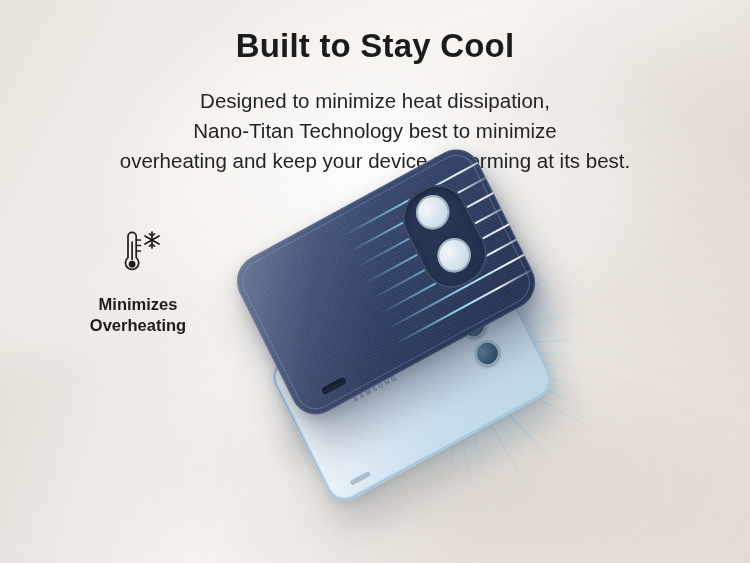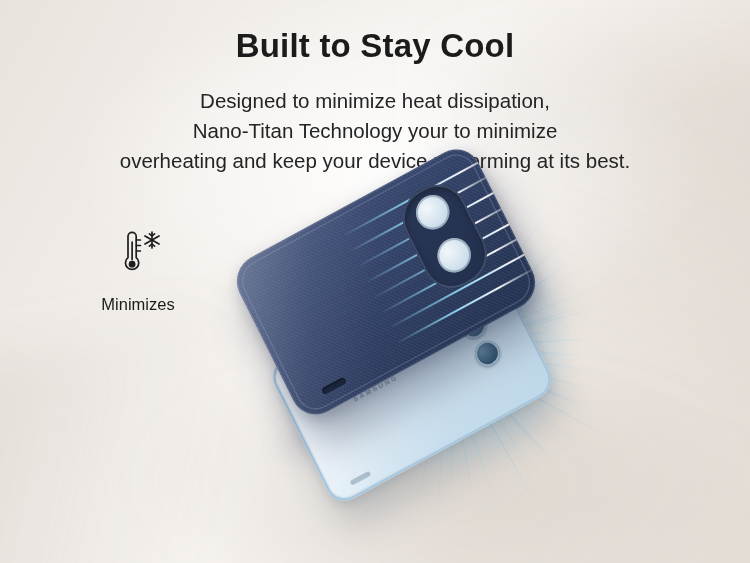--- a/index.html
+++ b/index.html
@@ -85,20 +85,21 @@
     height: 52px;
     display: flex;
     align-items: flex-end;
     justify-content: center;
   }
   .feature-label {
     margin-top: 14px;
     font-size: 16.5px;
     line-height: 21px;
     color: #1d1d1d;
+    font-weight: bold;
   }
   .feature-label div { white-space: nowrap; }
 
   
   .stage {
     position: absolute;
     left: 0; top: 0;
     width: 750px; height: 563px;
   }
 
@@ -296,21 +297,21 @@
 <div class="canvas">
 
   <div class="bg-band band-a"></div>
   <div class="bg-band band-b"></div>
   <div class="bg-band band-c"></div>
 
   <div class="headline">Built to Stay Cool</div>
 
   <div class="subcopy">
     <div>Designed to minimize heat dissipation,</div>
-    <div>Nano-Titan Technology your to minimize</div>
+    <div>Nano-Titan Technology best to minimize</div>
     <div>overheating and keep your device performing at its best.</div>
   </div>
 
   <div class="stage">
 
     <div class="burst">
       <div class="burst-core"></div>
       <div id="rays">
           <div class="ray" style="height: 96px; width: 2.8px; margin-left: -1.4px; opacity: 0.3; transform: rotate(0deg);"></div>
           <div class="ray" style="height: 133px; width: 1.3px; margin-left: -0.65px; opacity: 0.38; transform: rotate(5.58571deg);"></div>
@@ -452,16 +453,17 @@
             <line x1="2.6" y1="-6.2" x2="0" y2="-4.2"></line>
             <line x1="-2.6" y1="6.2" x2="0" y2="4.2"></line>
             <line x1="2.6" y1="6.2" x2="0" y2="4.2"></line>
           </g>
         </g>
         <circle cx="22.1" cy="36.2" r="3.4" fill="#1d1d1d" stroke="none"></circle>
       </svg>
     </div>
     <div class="feature-label">
       <div>Minimizes</div>
+      <div>Overheating</div>
     </div>
   </div>
 
 </div>
 
 </body></html>

